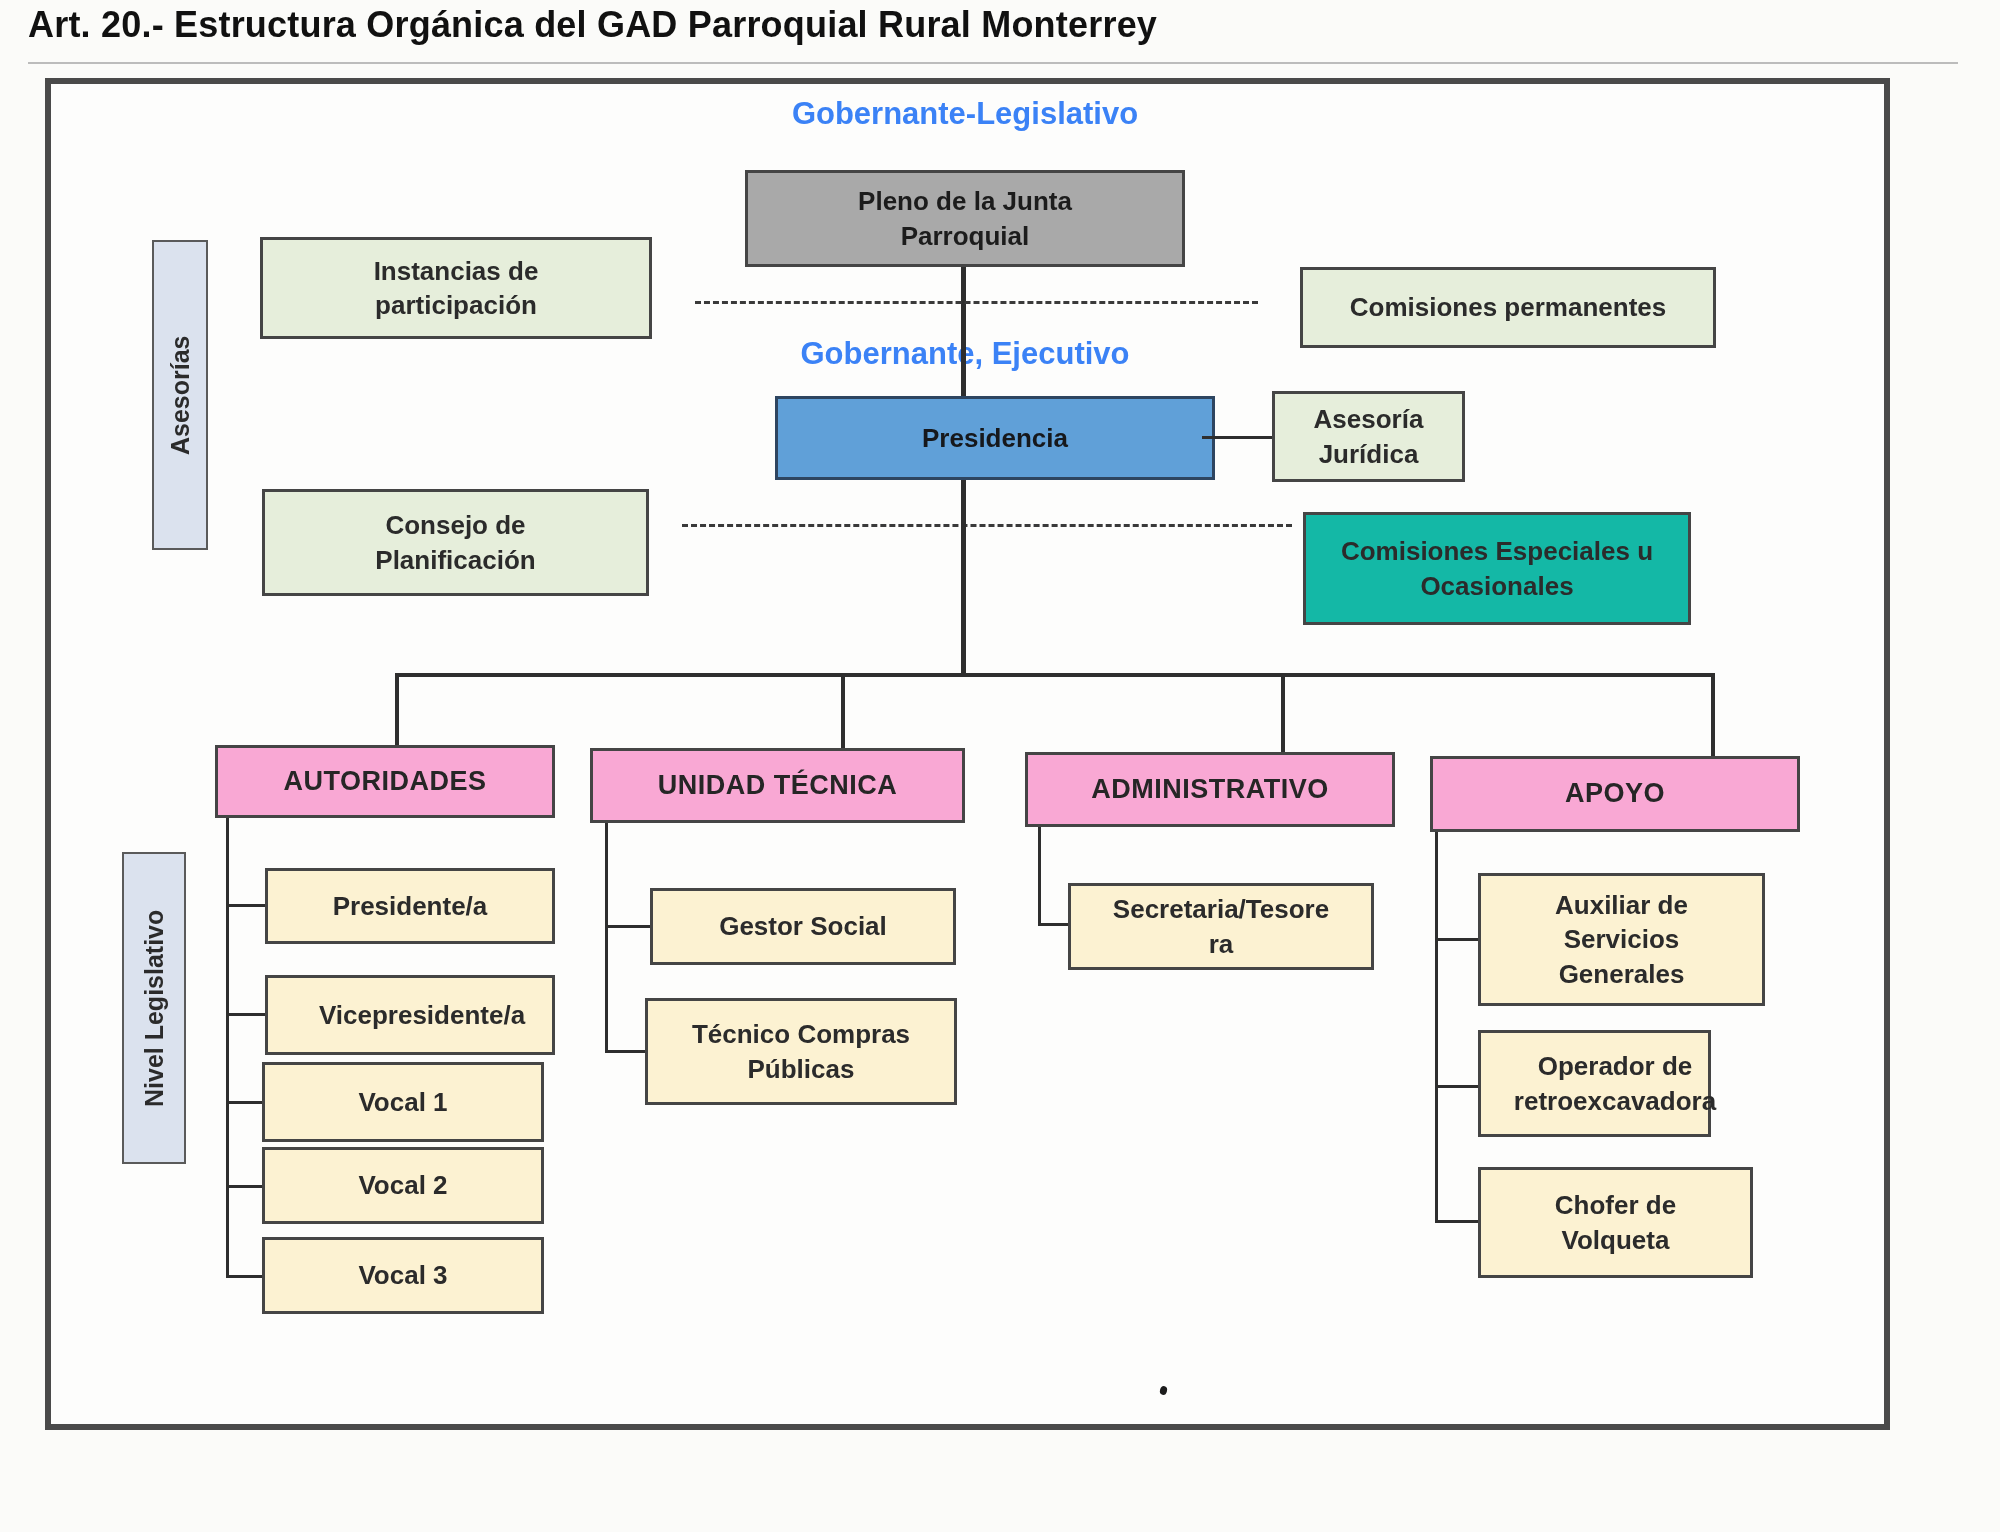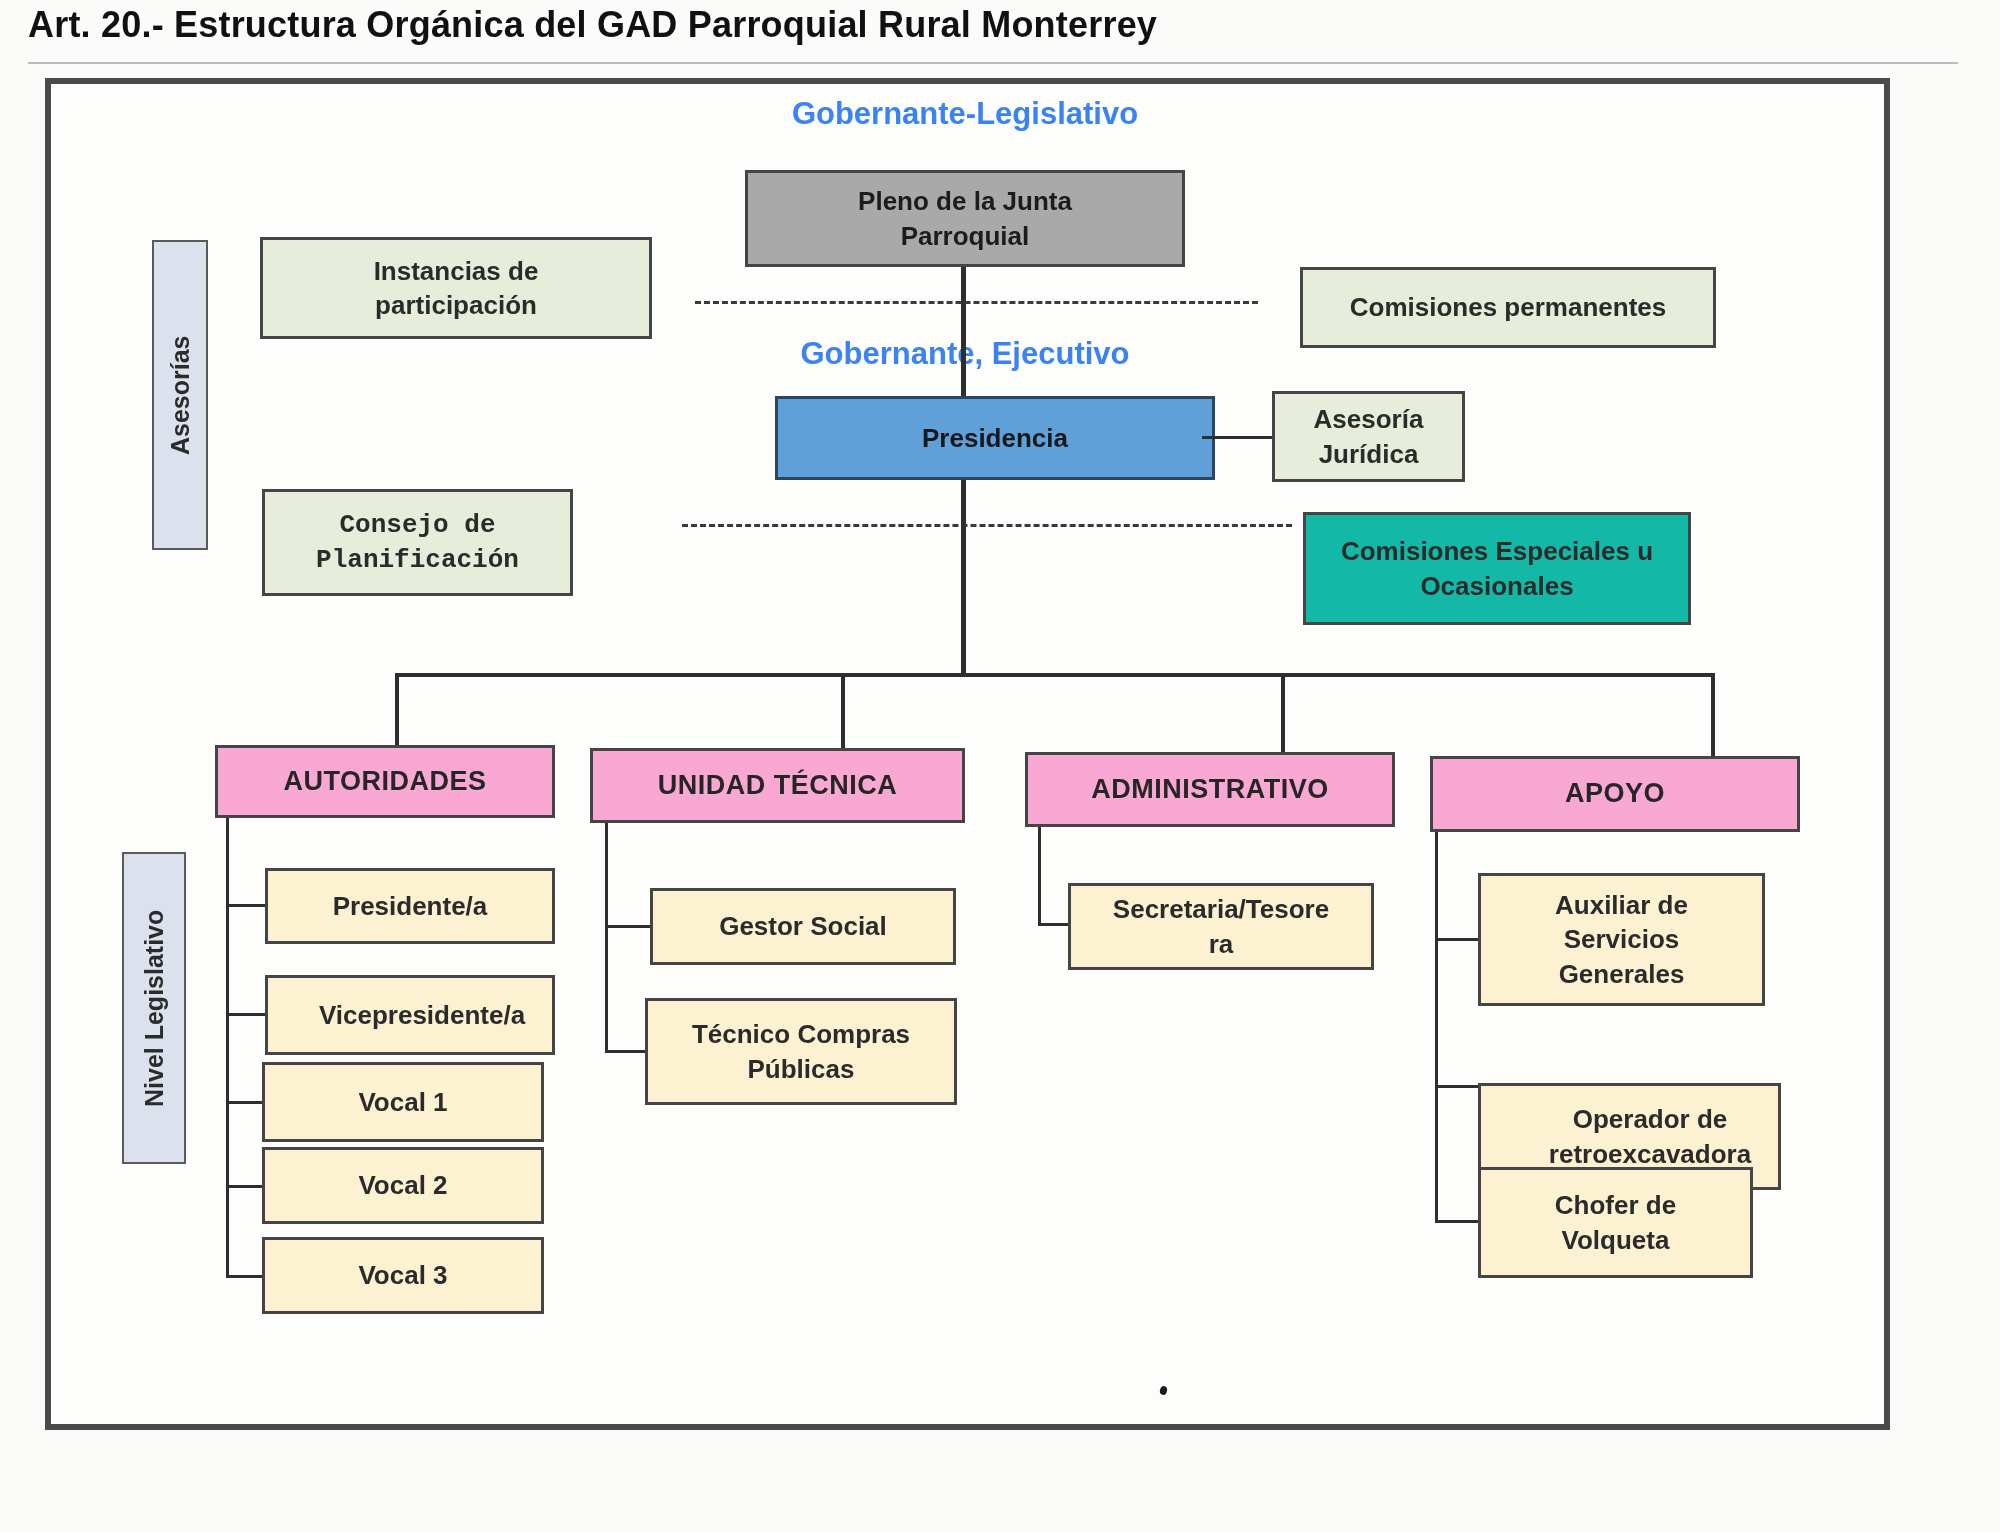--- a/index.html
+++ b/index.html
@@ -83,21 +83,21 @@
   <div class="box gray" style="left:745px; top:170px; width:440px; height:97px;">Pleno de la Junta
 Parroquial</div>
 
   <div class="line" style="left:961px; top:267px; width:5px; height:131px;"></div>
 
   <div class="dashed" style="left:695px; top:301px; width:563px;"></div>
 
   <div class="vlabel" style="left:152px; top:240px; width:56px; height:310px;">Asesorías</div>
   <div class="box green" style="left:260px; top:237px; width:392px; height:102px;">Instancias de
 participación</div>
-  <div class="box green" style="left:262px; top:489px; width:311px; height:107px;font-family:Liberation Mono, monospace;">Consejo de
+  <div class="box green" style="left:262px; top:489px; width:387px; height:107px;">Consejo de
 Planificación</div>
 
   <div class="box green" style="left:1300px; top:267px; width:416px; height:81px;">Comisiones permanentes</div>
 
   <div class="box blue" style="left:760px; top:396px; width:440px; height:84px;">Presidencia</div>
 
   <div class="line" style="left:1202px; top:436px; width:70px; height:3px;"></div>
   <div class="box green" style="left:1272px; top:391px; width:193px; height:91px;">Asesoría
 Jurídica</div>
 
@@ -148,20 +148,20 @@
 ra</div>
 
   <div class="line" style="left:1435px; top:832px; width:3px; height:390px;"></div>
   <div class="line" style="left:1435px; top:938px; width:44px; height:3px;"></div>
   <div class="line" style="left:1435px; top:1085px; width:44px; height:3px;"></div>
   <div class="line" style="left:1435px; top:1220px; width:44px; height:3px;"></div>
 
   <div class="box cream" style="left:1478px; top:873px; width:287px; height:133px;">Auxiliar de
 Servicios
 Generales</div>
-  <div class="box cream" style="left:1478px; top:1083px; width:303px; height:107px;padding-left:41px;">Operador de
+  <div class="box cream" style="left:1478px; top:1030px; width:233px; height:107px;padding-left:41px;">Operador de
 retroexcavadora</div>
   <div class="box cream" style="left:1478px; top:1167px; width:275px; height:111px;">Chofer de
 Volqueta</div>
 
   <div class="artifact-dot" style="left:1160px; top:1386px;"></div>
 
 </div>
 
 </body></html>

